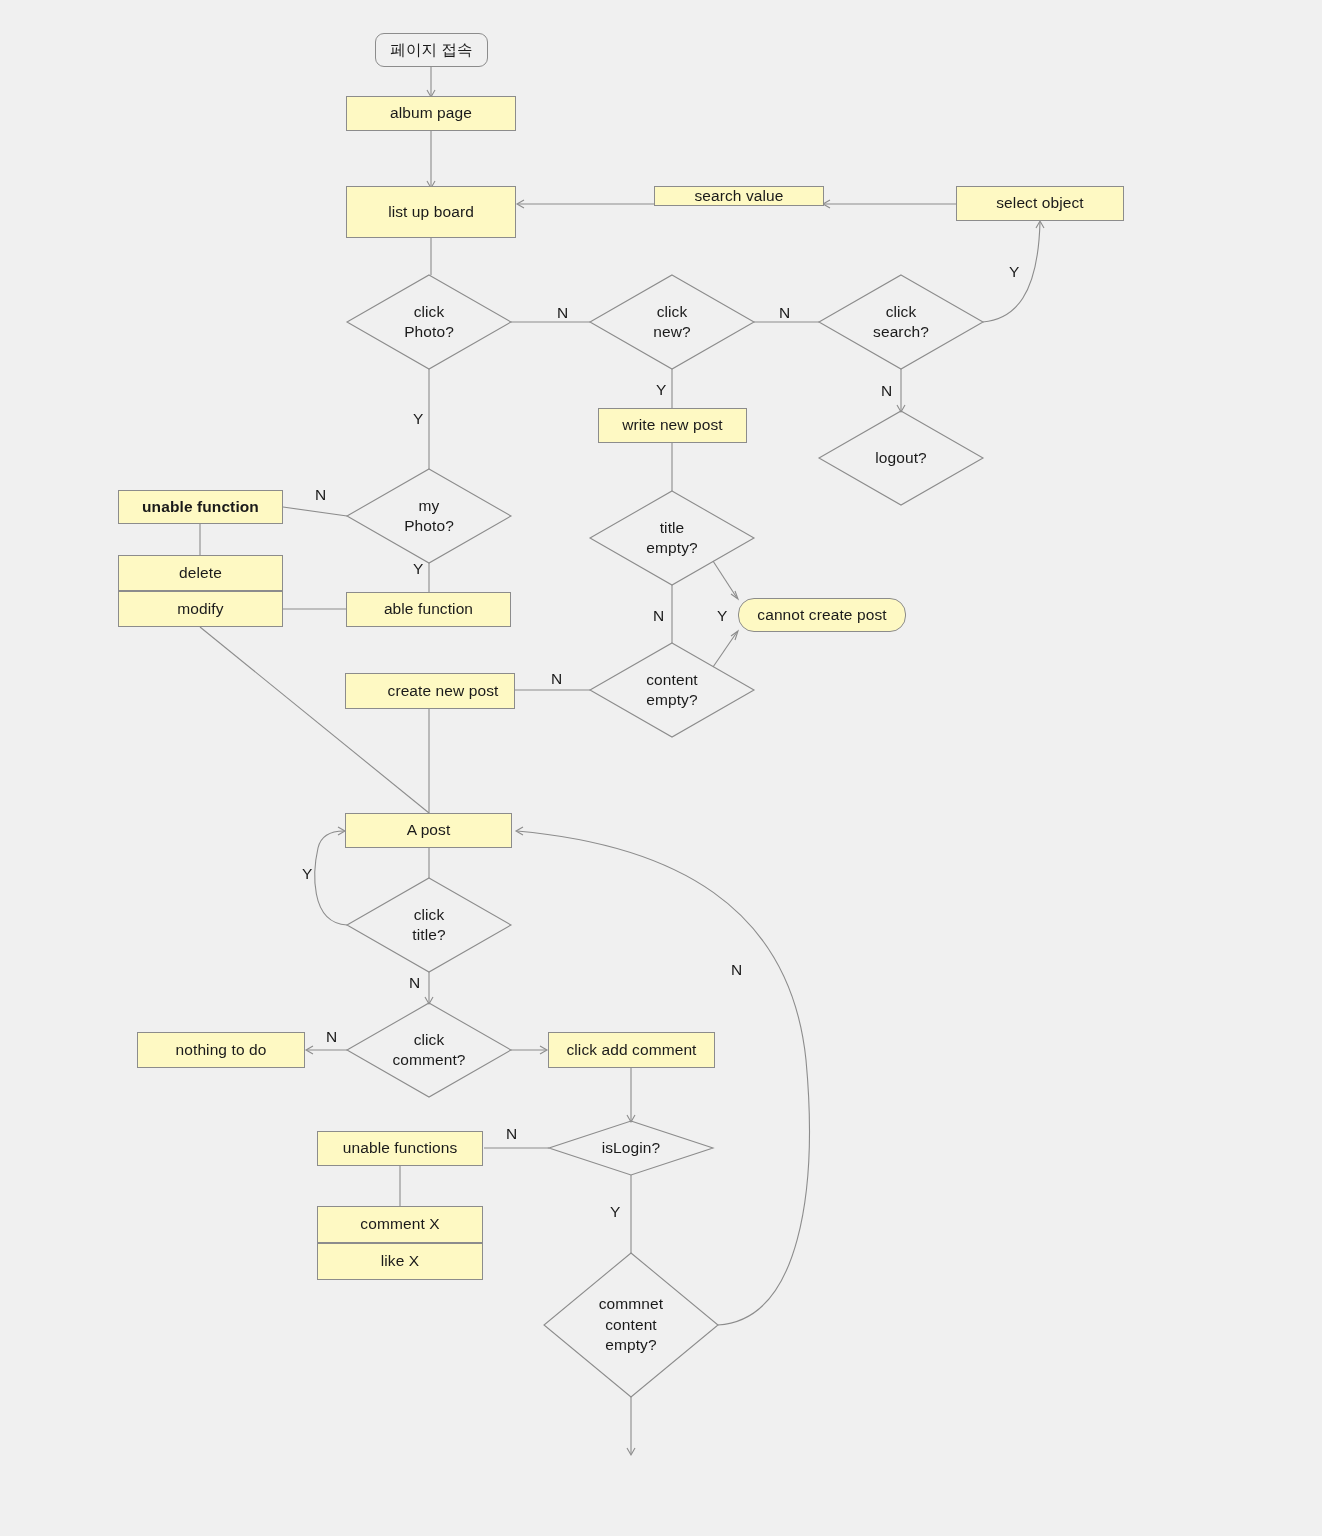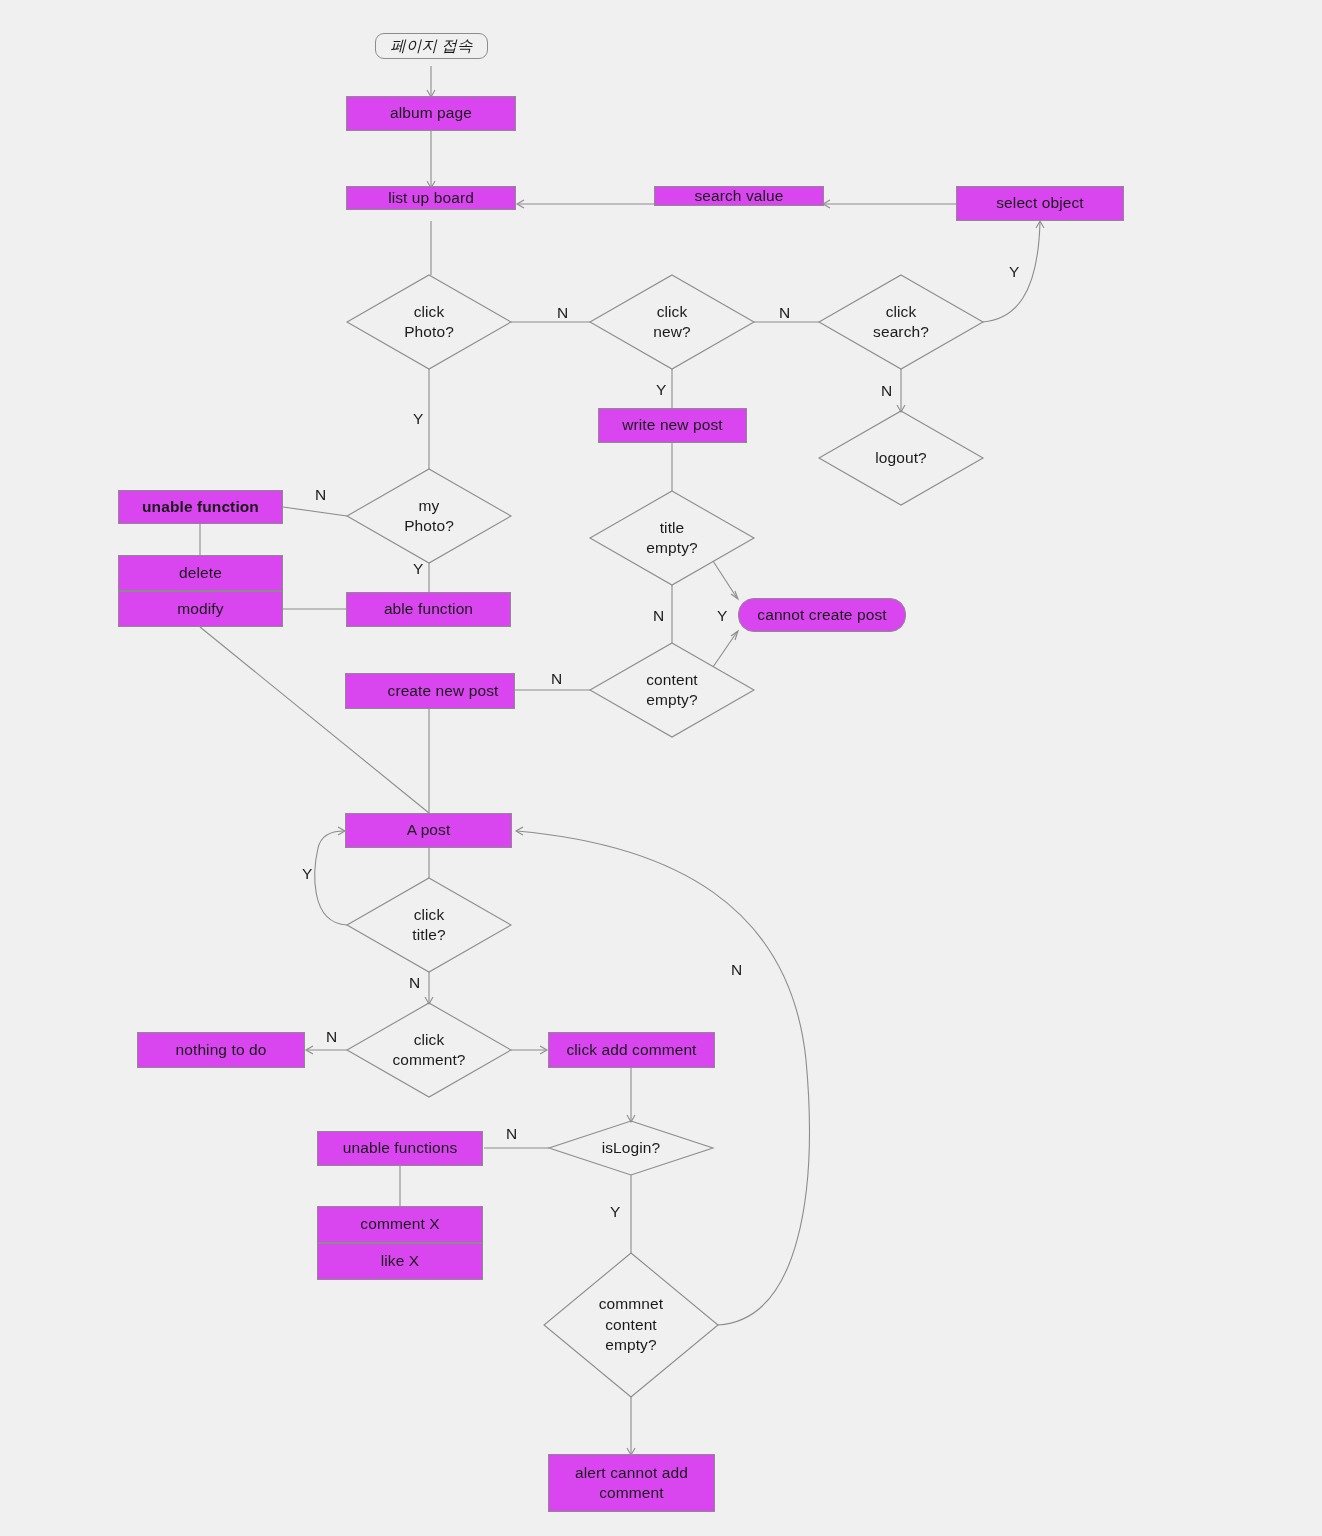--- a/index.html
+++ b/index.html
@@ -33,21 +33,21 @@
     justify-content: center;
     text-align: center;
     color: #1a1a1a;
     font-size: 15.5px;
     line-height: 1.32;
     letter-spacing: 0.1px;
     white-space: pre-line;
   }
   .box {
     border: 1px solid #8c8c8c;
-    background: #d946ef;
+    background: #fef9c3;
   }
   .terminator {
     border: 1px solid #8c8c8c;
     background: #f0f0f0;
     border-radius: 9px;
   }
   .diamond-label {
     background: transparent;
     border: none;
     z-index: 3;
@@ -166,25 +166,25 @@
 
     <path class="ln" d="M631,1175 L631,1253"></path>
 
     <path class="ln" d="M631,1397 L631,1454"></path>
     <path class="ln" d="M627,1448 L631,1455 L635,1448" stroke="#4a4a4a"></path>
 
     <path class="ln" d="M718,1325 C800,1320 818,1190 806,1060 C790,905 672,845 517,831"></path>
     <path class="ln" d="M523,827 L516,831 L523,835" stroke="#4a4a4a"></path>
   </svg>
 
-  <div class="node terminator" style="left:375px; top:33px; width:113px; height:26px;font-style:italic;">페이지 접속</div>
+  <div class="node terminator" style="left:375px; top:33px; width:113px; height:34px;">페이지 접속</div>
 
   <div class="node box" style="left:346px; top:96px; width:170px; height:35px;">album page</div>
 
-  <div class="node box" style="left:346px; top:186px; width:170px; height:24px;">list up board</div>
+  <div class="node box" style="left:346px; top:186px; width:170px; height:52px;">list up board</div>
 
   <div class="node box" style="left:654px; top:186px; width:170px; height:20px;">search value</div>
 
   <div class="node box" style="left:956px; top:186px; width:168px; height:35px;">select object</div>
 
   <div class="node diamond-label" style="left:369px; top:295px; width:120px; height:54px;">click
 Photo?</div>
 
   <div class="node diamond-label" style="left:612px; top:295px; width:120px; height:54px;">click
 new?</div>
@@ -234,22 +234,20 @@
   <div class="node box" style="left:317px; top:1131px; width:166px; height:35px;">unable functions</div>
 
   <div class="node box" style="left:317px; top:1206px; width:166px; height:37px;">comment X</div>
 
   <div class="node box" style="left:317px; top:1243px; width:166px; height:37px;">like X</div>
 
   <div class="node diamond-label" style="left:566px; top:1287px; width:130px; height:76px;">commnet
 content
 empty?</div>
 
-  <div class="node box" style="left:548px; top:1454px; width:167px; height:58px;">alert cannot add
-comment</div>
 
   <div class="edge-label" style="left:557px; top:305px;">N</div>
 
   <div class="edge-label" style="left:779px; top:305px;">N</div>
 
   <div class="edge-label" style="left:1009px; top:264px;">Y</div>
 
   <div class="edge-label" style="left:881px; top:383px;">N</div>
 
   <div class="edge-label" style="left:656px; top:382px;">Y</div>

